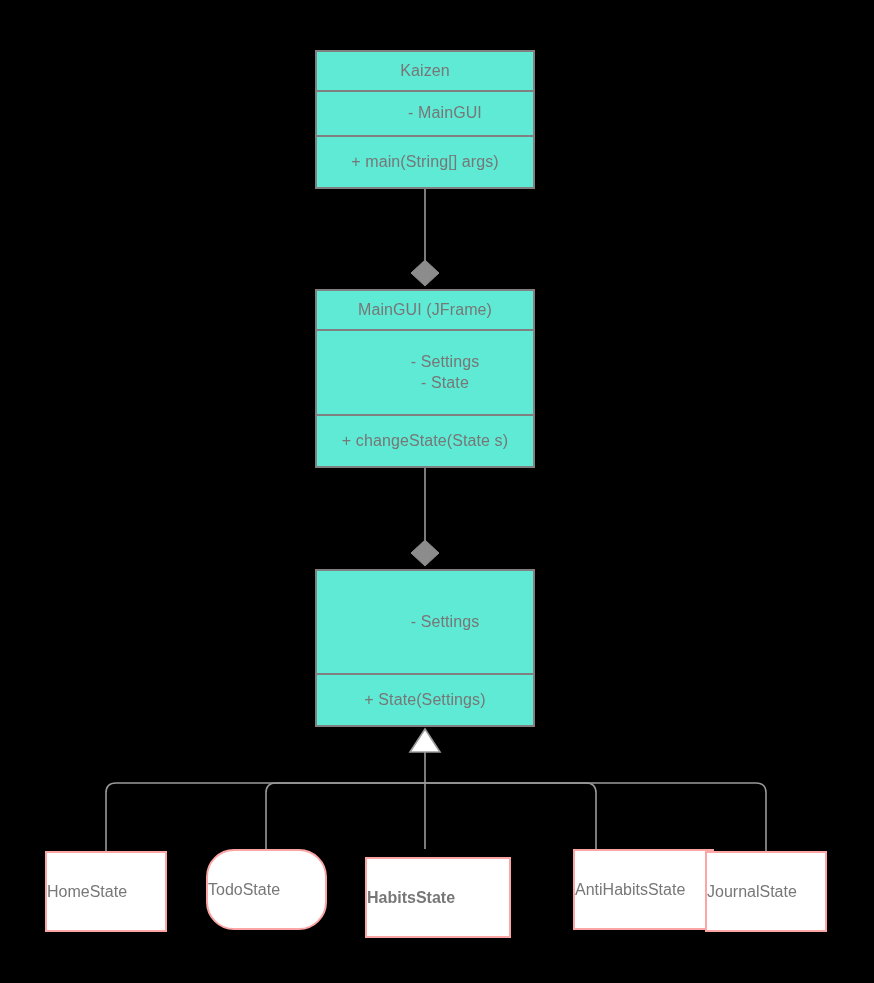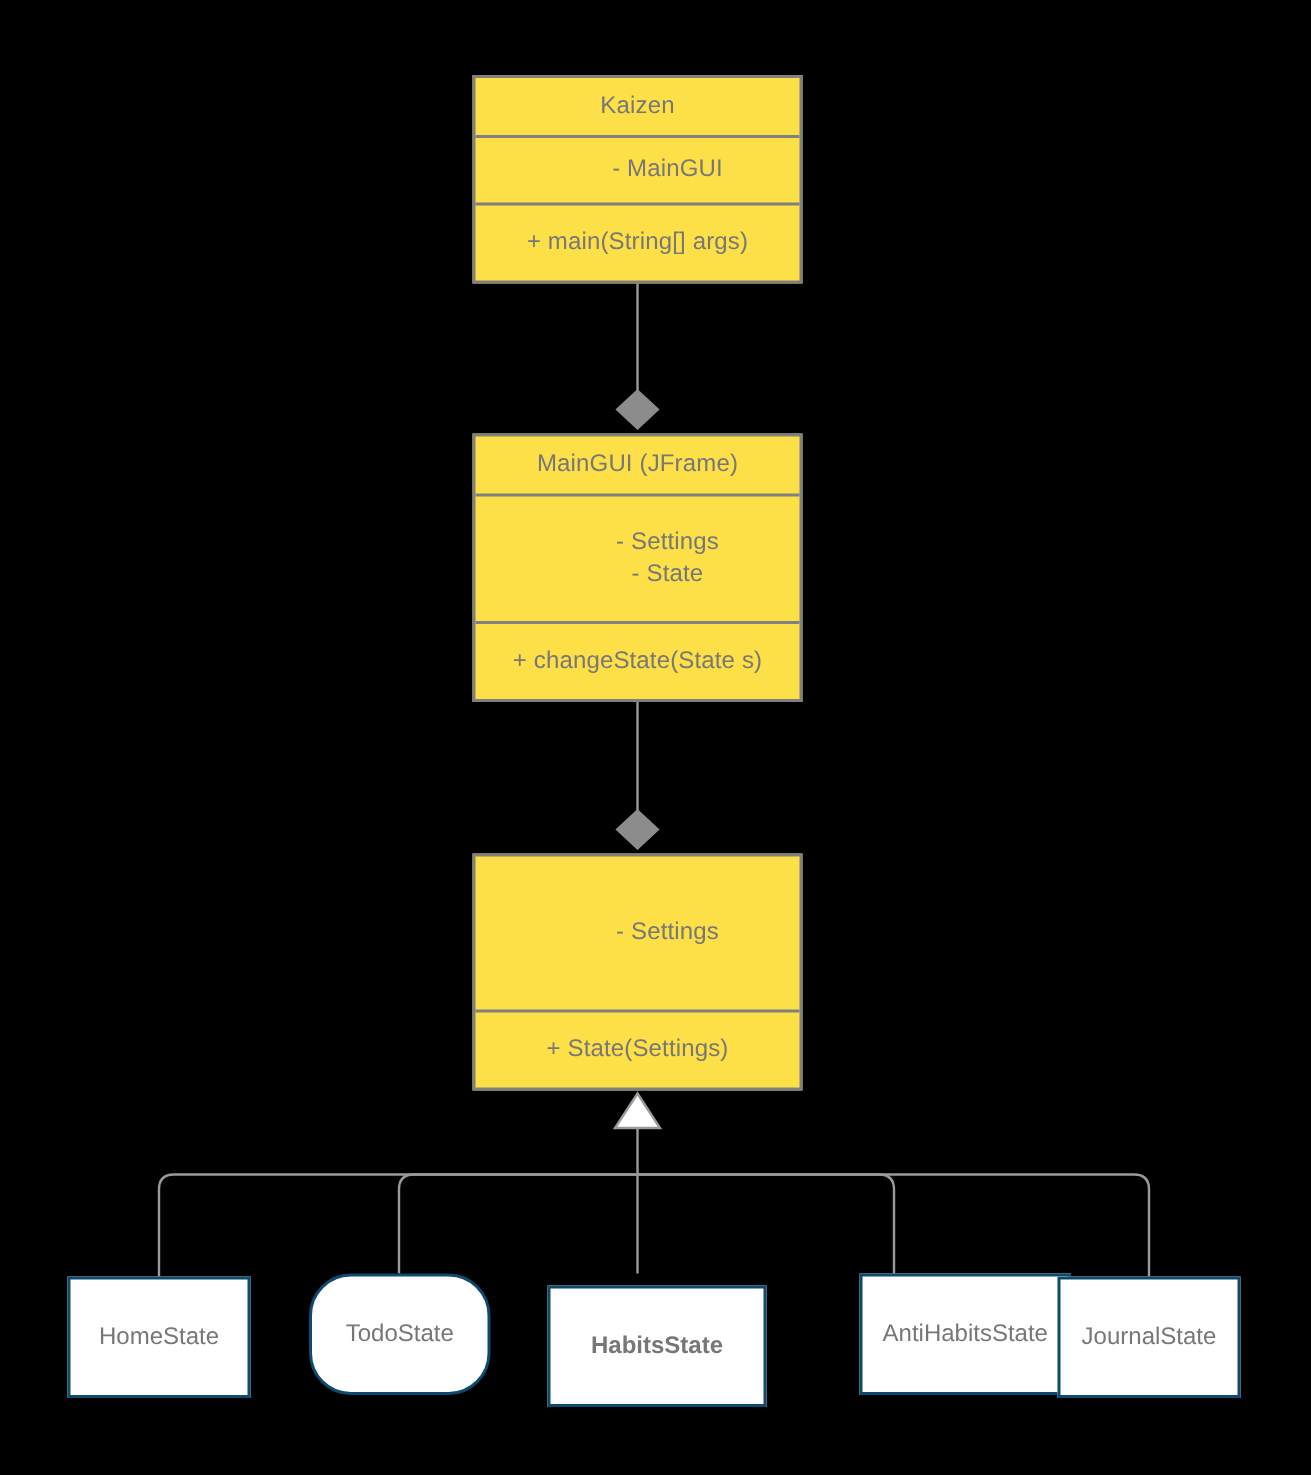--- a/index.html
+++ b/index.html
@@ -19,21 +19,21 @@
     position: absolute;
     left: 0;
     top: 0;
     width: 874px;
     height: 983px;
     pointer-events: none;
   }
   .uml-class {
     position: absolute;
     box-sizing: border-box;
-    background: #fde047;
+    background: #5eead4;
     border: 2px solid #808080;
     display: flex;
     flex-direction: column;
     z-index: 5;
   }
   .compartment {
     box-sizing: border-box;
     display: flex;
     align-items: center;
     justify-content: center;
@@ -47,24 +47,24 @@
   .compartment + .compartment {
     border-top: 2px solid #808080;
   }
   .cls-name   { height: 38px; }
   .cls-attrs  { flex: 1; padding-left: 40px; }
   .cls-ops    { height: 52px; }
   .leaf-box {
     position: absolute;
     box-sizing: border-box;
     background: #ffffff;
-    border: 2px solid #0c4a6e;
+    border: 2px solid #fca5a5;
     display: flex;
     align-items: center;
-    justify-content: center;
+    justify-content: flex-start;
     color: #777777;
     font-size: 16px;
     z-index: 5;
   }
   .abstract-name { font-style: italic; }
 </style>
 </head>
 <body>
 
 <div id="canvas">

